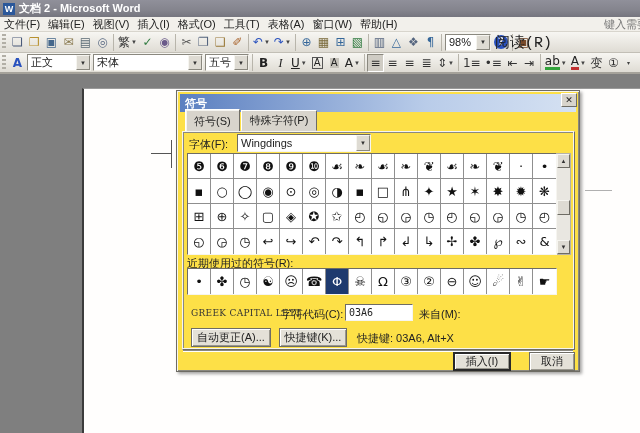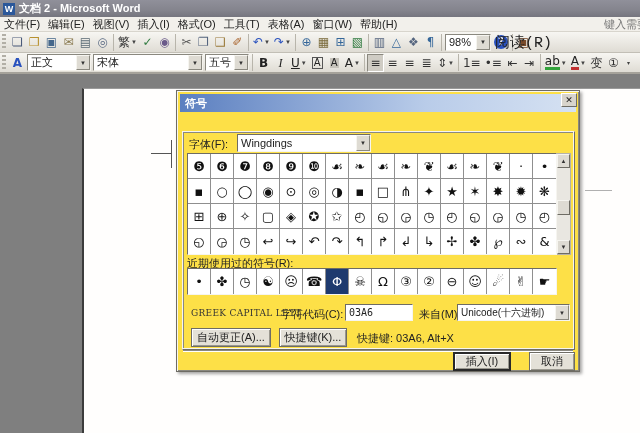--- a/index.html
+++ b/index.html
@@ -328,20 +328,24 @@
     <div class="artifact-line" data-name="insertion-line-artifact"></div>
   </div>
 </div>
 
 <div class="dialog" data-name="symbol-dialog">
   <div class="dlg-title" data-name="dialog-titlebar">
     <span data-name="dialog-title">符号</span>
   </div>
   <div class="dlg-close" data-name="dialog-close-button">✕</div>
 
+  <div class="tab-row" data-name="dialog-tabs">
+    <span class="tab active" data-name="tab-symbols">符号(S)</span>
+    <span class="tab" data-name="tab-special-characters">特殊字符(P)</span>
+  </div>
   <div class="tab-frame" data-name="tab-page-frame"></div>
 
   <span class="lbl" style="left:12px;top:46px;text-align:right;" data-name="font-label">字体(F):</span>
   <div class="field" style="left:60px;top:43px;width:134px;height:18px;" data-name="font-dropdown">
     <span class="val" style="font-family:'Liberation Sans',sans-serif;font-size:11px;" data-name="font-dropdown-value">Wingdings</span>
     <span class="dd-btn" data-name="chevron-down-icon">▼</span>
   </div>
 
   <div class="grid-wrap" data-name="symbol-grid-wrap">
     <div class="sym-grid" id="sym-grid" data-name="symbol-grid">
@@ -450,24 +454,20 @@
         </div>
       </div>
   </div>
 
   <span class="lbl char-name" style="left:14px;top:217px;" data-name="character-name">GREEK CAPITAL LETT…</span>
   <span class="lbl" style="left:104px;top:216px;" data-name="character-code-label">字符代码(C):</span>
   <div class="field" style="left:168px;top:213px;width:68px;height:17px;" data-name="character-code-input">
     <span class="val" data-name="character-code-value">03A6</span>
   </div>
   <span class="lbl" style="left:242px;top:216px;" data-name="from-label">来自(M):</span>
-  <div class="field" style="left:280px;top:213px;width:113px;height:17px;" data-name="from-dropdown">
-    <span class="val" style="font-family:'Liberation Sans',sans-serif;font-size:10px;" data-name="from-dropdown-value">Unicode(十六进制)</span>
-    <span class="dd-btn" data-name="chevron-down-icon">▼</span>
-  </div>
 
   <div class="btn" style="left:14px;top:237px;width:80px;" data-name="autocorrect-button">自动更正(A)...</div>
   <div class="btn" style="left:102px;top:237px;width:68px;" data-name="shortcut-key-button">快捷键(K)...</div>
   <span class="lbl" style="left:180px;top:240px;" data-name="shortcut-key-text">快捷键: 03A6, Alt+X</span>
 
   <div class="divider" data-name="dialog-divider"></div>
   <div class="btn default" style="left:276px;top:261px;width:58px;" data-name="insert-button">插入(I)</div>
   <div class="btn" style="left:352px;top:261px;width:46px;" data-name="cancel-button">取消</div>
 </div>
 

